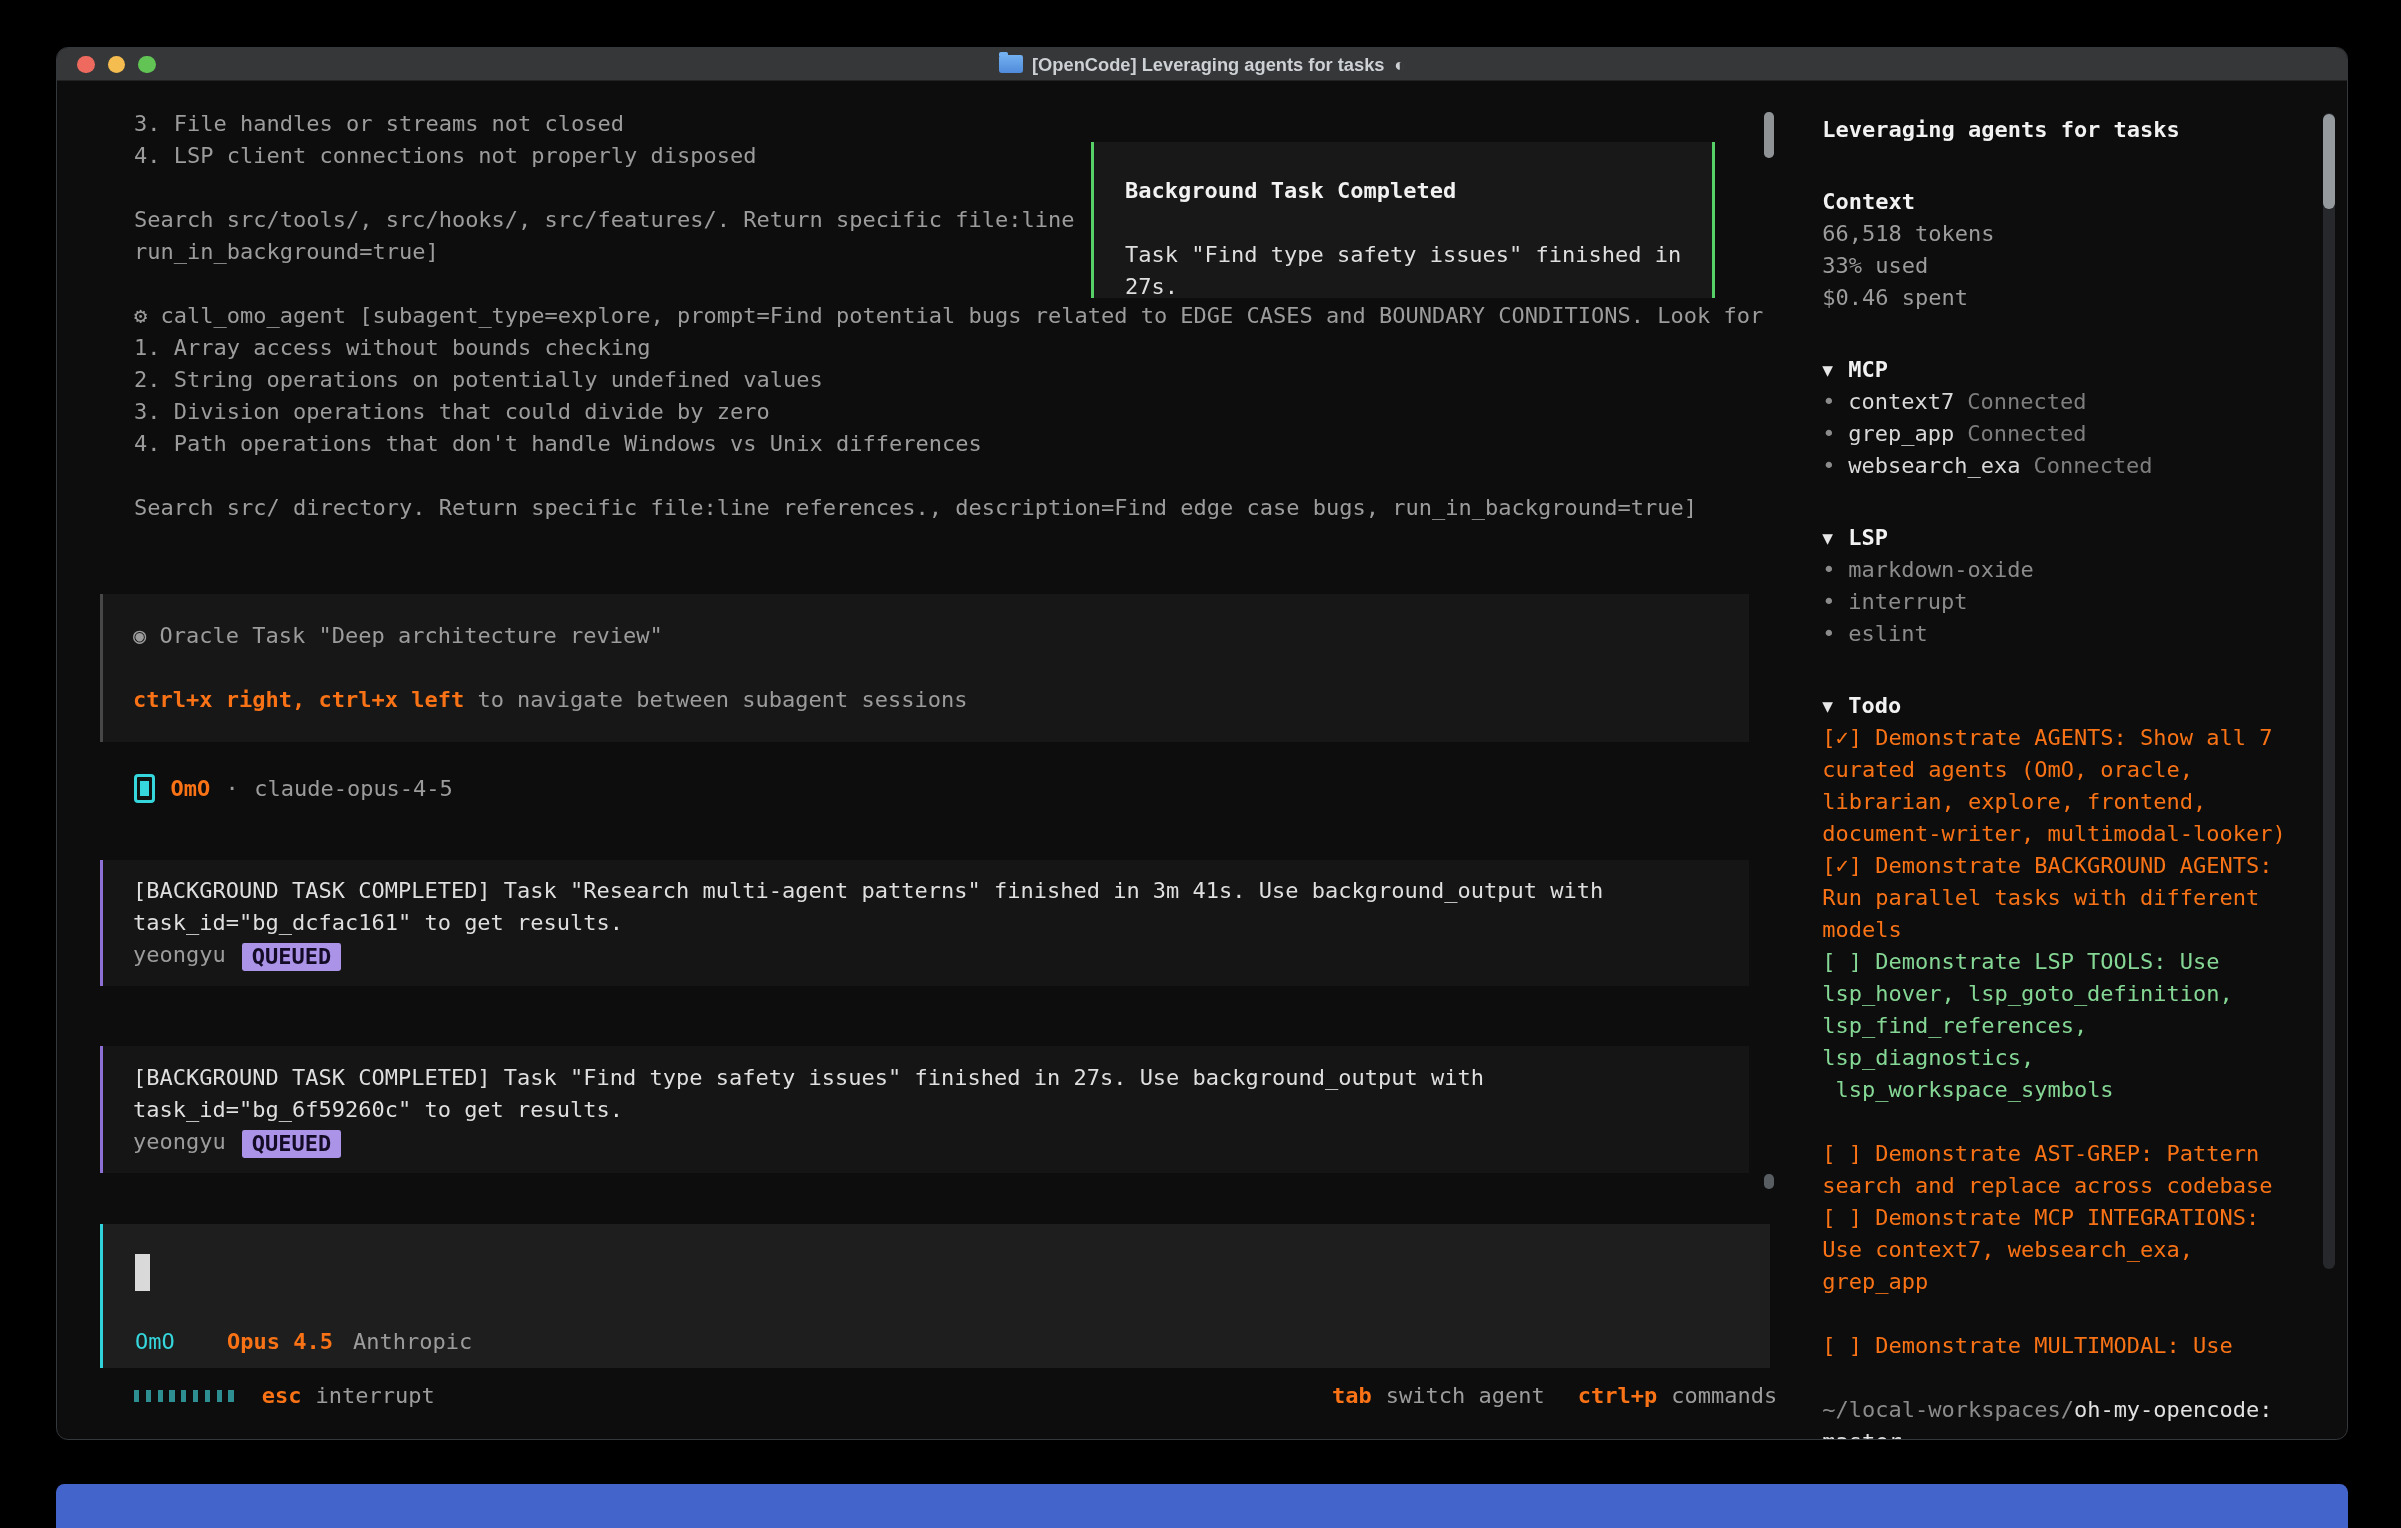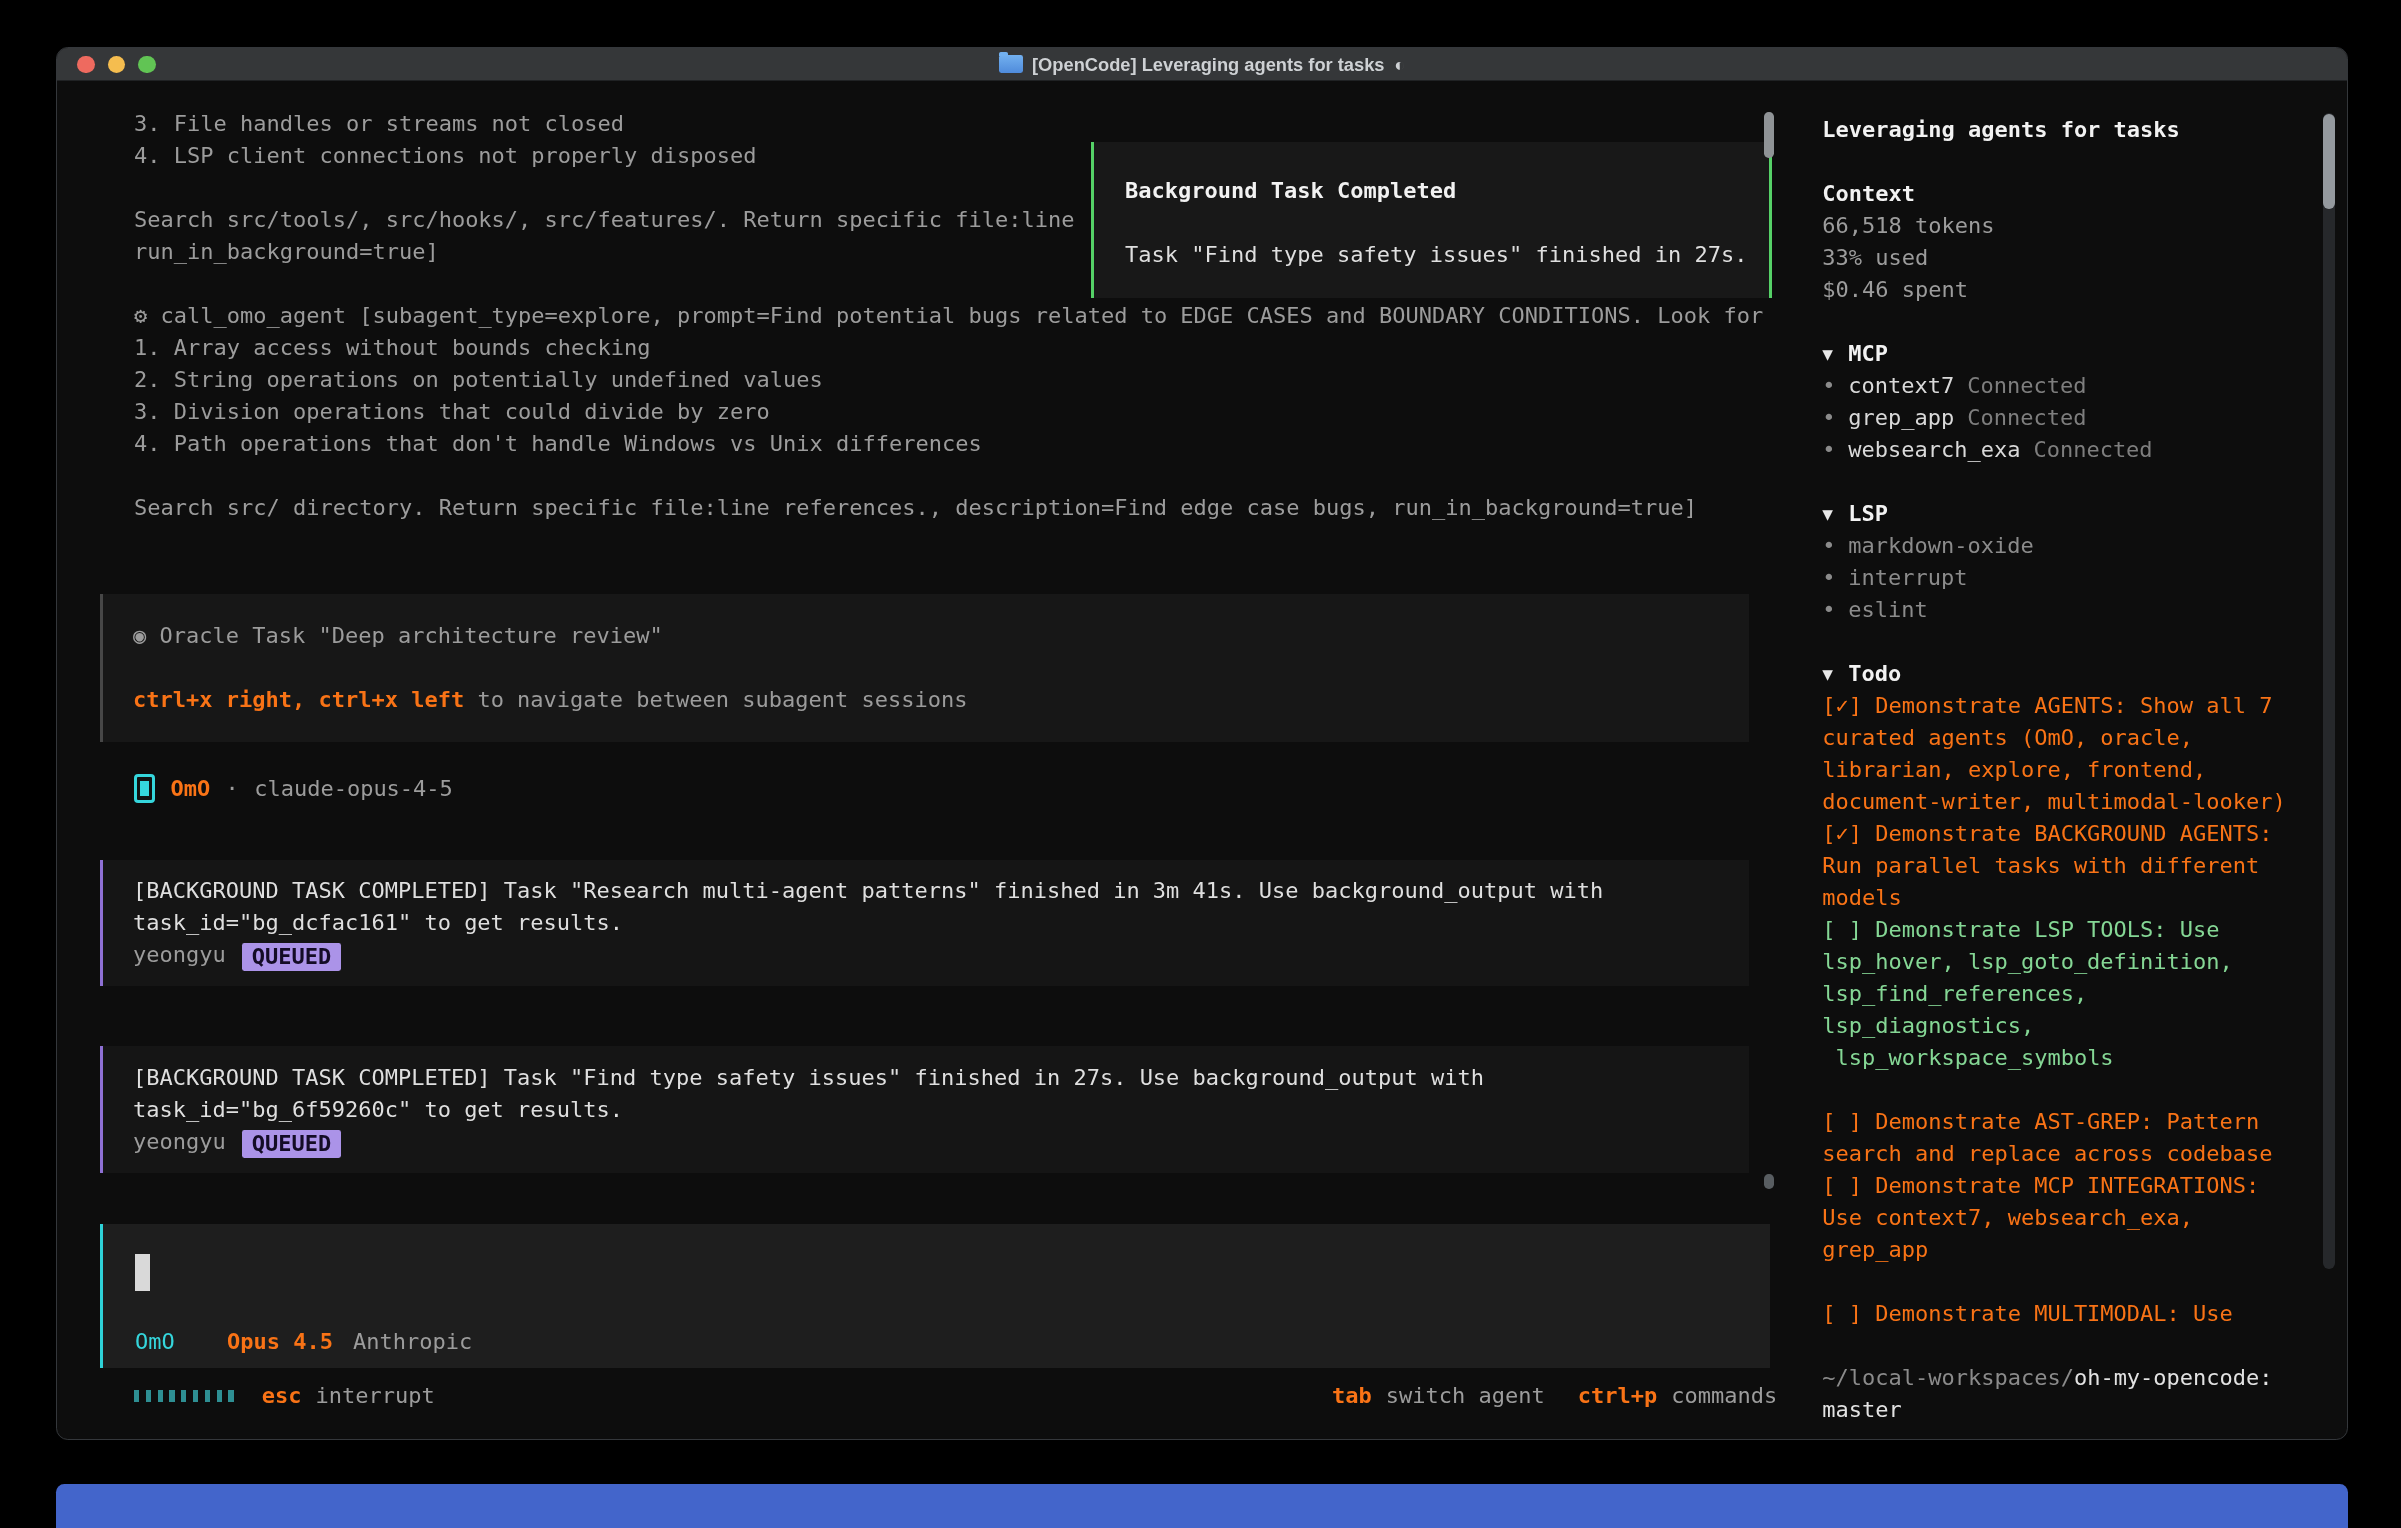--- a/index.html
+++ b/index.html
@@ -59,35 +59,35 @@
   .model-row .mname { margin-left:27px; }
   .model-row .mprov { margin-left:20px; }
 
   .statusbar { position:absolute; left:77px; right:26px; top:1299px; height:32px;
                display:flex; justify-content:space-between; align-items:flex-end; }
   .sb-left, .sb-right { display:flex; align-items:center; }
   .dots { display:flex; gap:6.5px; margin-right:28px; }
   .dots i { width:5.3px; height:11.2px; background:#2e8f93; display:block; }
   .sb-gap-s { width:14px; } .sb-gap-l { width:33px; }
 
-  .notif { position:absolute; left:1034px; top:61px; width:681px; height:156px;
+  .notif { position:absolute; left:1034px; top:61px; width:624px; height:156px;
            background:#181818; border-left:3px solid #55d167; border-right:3px solid #55d167;
            padding:33px 11.8px 0 31px; }
   .notif-title { color:#f2f2f2; font-weight:bold; }
   .notif-gap { height:32px; }
 
   .mscroll-thumb1 { position:absolute; left:1707px; top:31px; width:9.5px; height:46px;
                     background:#8f9396; border-radius:4.7px; }
   .mscroll-thumb2 { position:absolute; left:1707px; top:1093px; width:9.5px; height:15.4px;
                     background:#585d61; border-radius:4.7px; }
 
   
   .sidebar { position:relative; width:544px; height:1358px; padding:32.5px 35px 0 19px; }
   .sb-title { color:#f2f2f2; font-weight:bold; }
-  .sb-section { margin-top:32px; }
+  .sb-section { margin-top:40px; }
   .sb-head { display:flex; }
   .sb-head .tri { width:26px; color:#e8e8e8; font-size:17.7px; }
   .sb-head .h { color:#f2f2f2; font-weight:bold; }
   .sb-row { display:flex; }
   .sb-row .bullet { width:26px; color:#8b8b8b; }
   .sb-row .name { color:#d9d9d9; }
   .sb-row .name.dimname { color:#8b8b8b; }
   .sb-row .status { color:#7e7e7e; margin-left:13px; }
   .todo-item { color:#f97316; }
   .todo-item.green { color:#85d795; }

